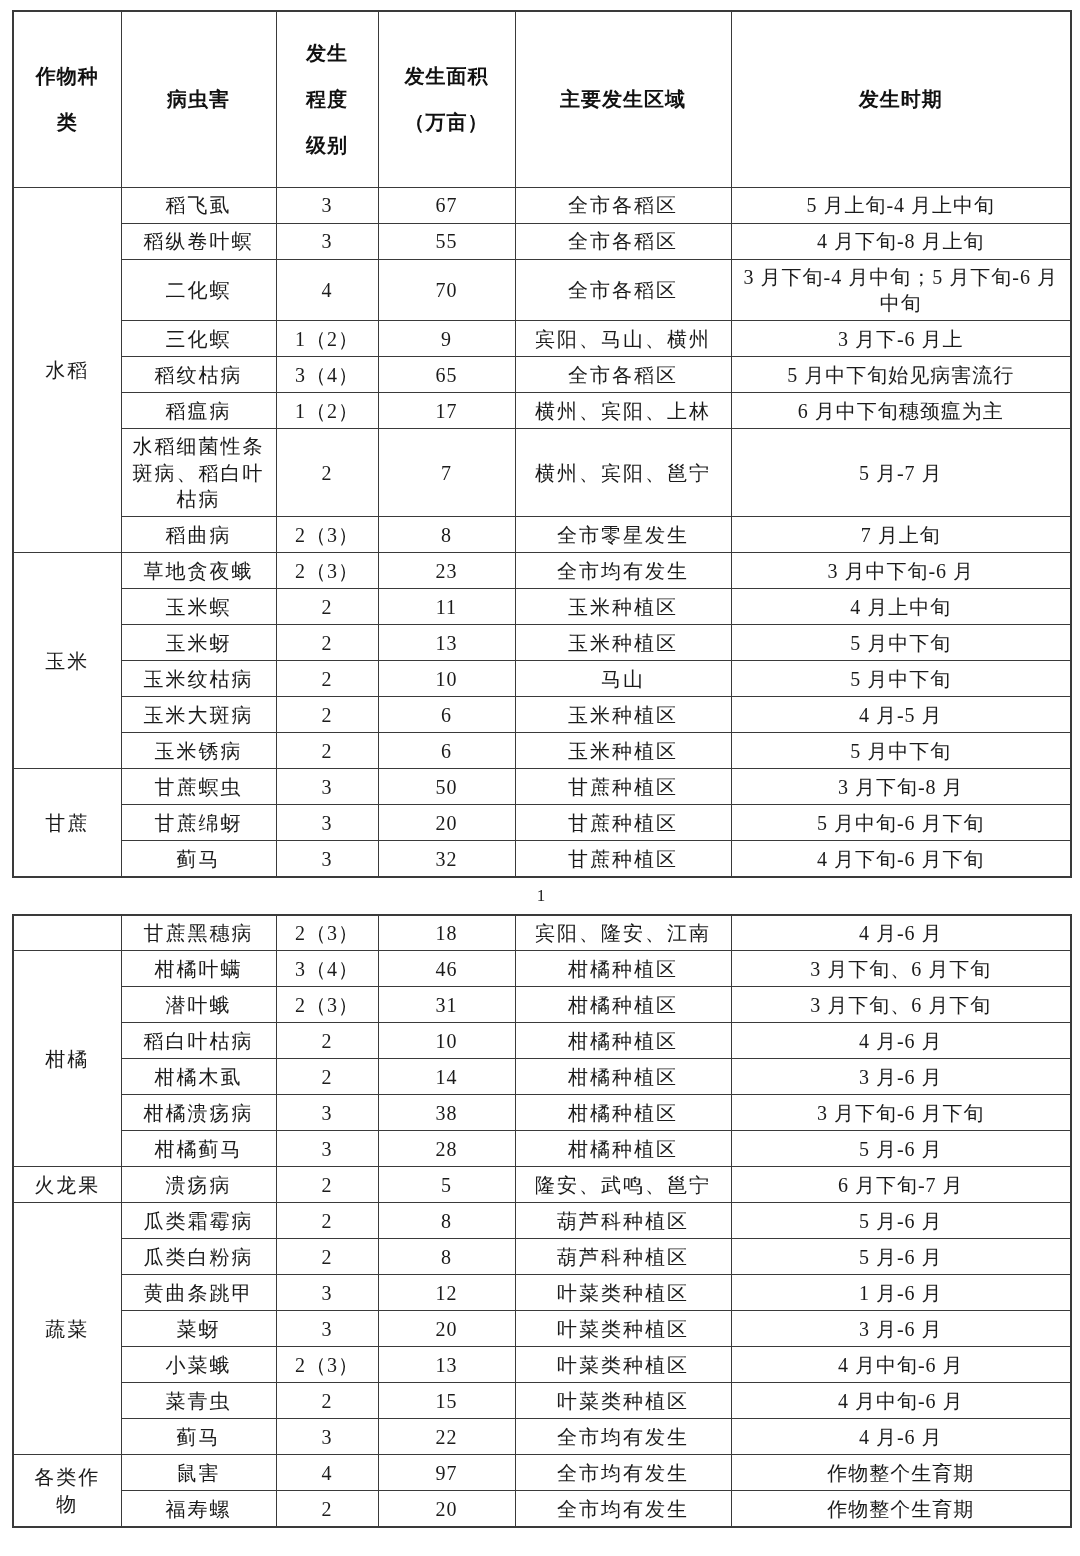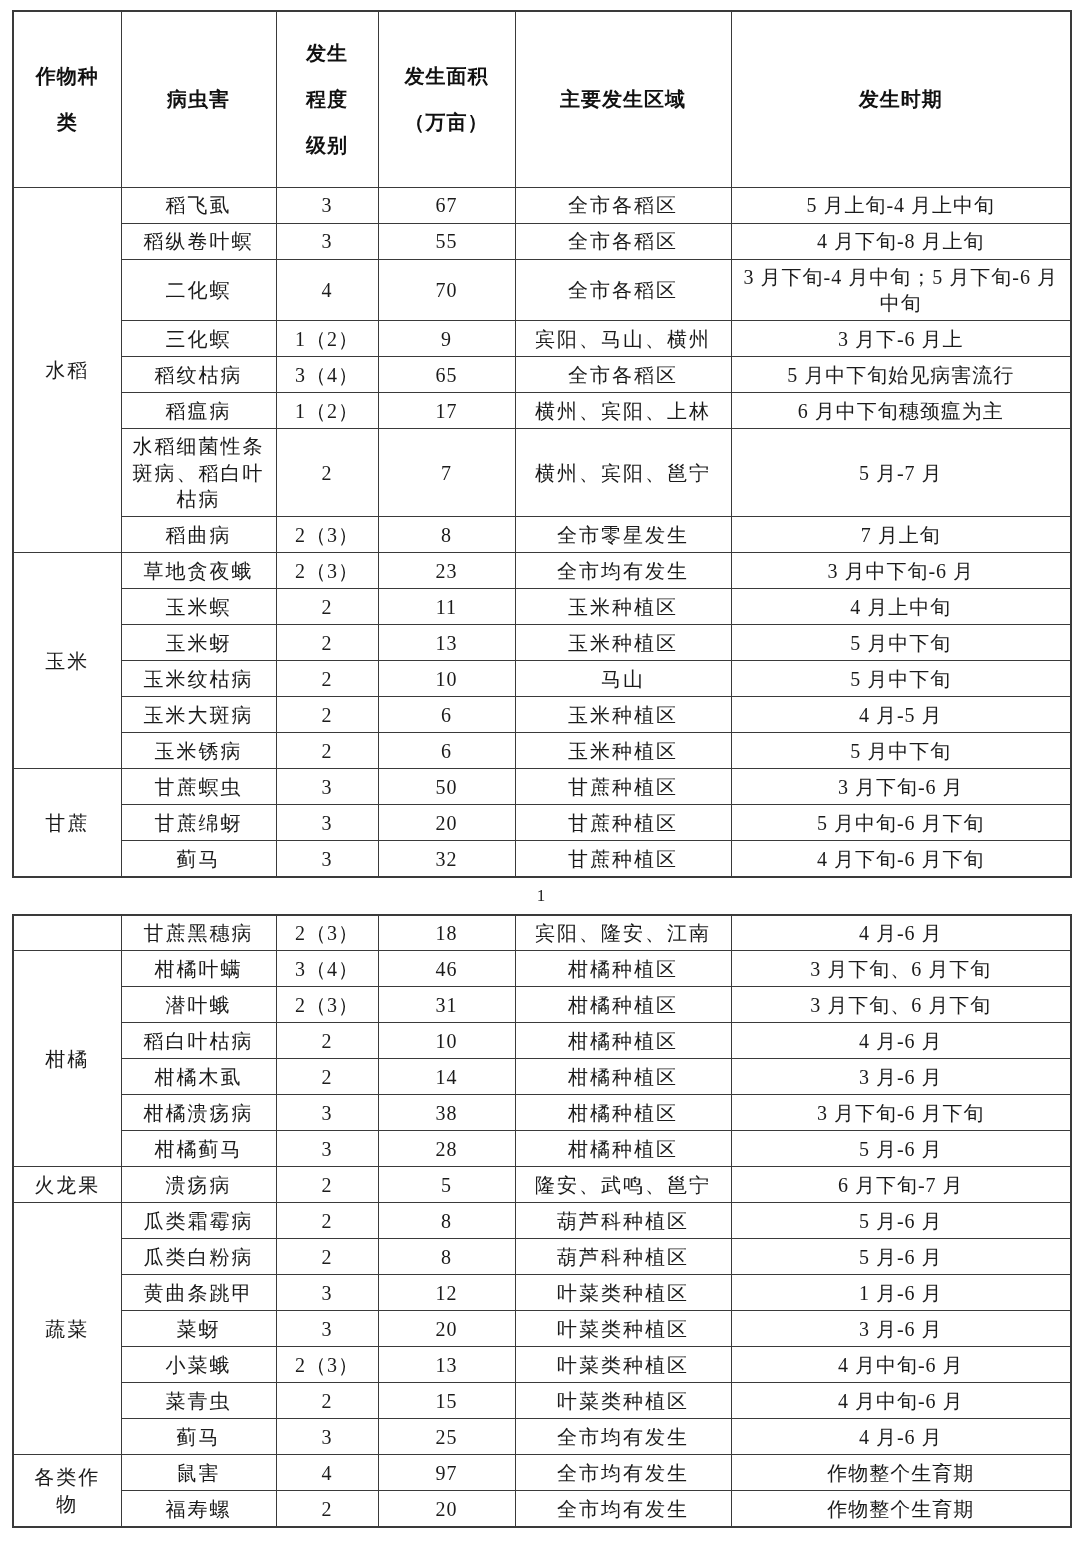--- a/index.html
+++ b/index.html
@@ -184,21 +184,21 @@
           <td class="cell-area">6</td>
           <td class="cell-region">玉米种植区</td>
           <td class="cell-period">5 月中下旬</td>
         </tr>
         <tr>
           <td class="crop-cell" rowspan="3">甘蔗</td>
           <td class="cell-pest">甘蔗螟虫</td>
           <td class="cell-level">3</td>
           <td class="cell-area">50</td>
           <td class="cell-region">甘蔗种植区</td>
-          <td class="cell-period">3 月下旬-6 月</td>
+          <td class="cell-period">3 月下旬-8 月</td>
         </tr>
         <tr>
           <td class="cell-pest">甘蔗绵蚜</td>
           <td class="cell-level">3</td>
           <td class="cell-area">20</td>
           <td class="cell-region">甘蔗种植区</td>
           <td class="cell-period">5 月中旬-6 月下旬</td>
         </tr>
         <tr>
           <td class="cell-pest">蓟马</td>
@@ -320,21 +320,21 @@
         <tr>
           <td class="cell-pest">菜青虫</td>
           <td class="cell-level">2</td>
           <td class="cell-area">15</td>
           <td class="cell-region">叶菜类种植区</td>
           <td class="cell-period">4 月中旬-6 月</td>
         </tr>
         <tr>
           <td class="cell-pest">蓟马</td>
           <td class="cell-level">3</td>
-          <td class="cell-area">25</td>
+          <td class="cell-area">22</td>
           <td class="cell-region">全市均有发生</td>
           <td class="cell-period">4 月-6 月</td>
         </tr>
         <tr>
           <td class="crop-cell" rowspan="2">各类作
 物</td>
           <td class="cell-pest">鼠害</td>
           <td class="cell-level">4</td>
           <td class="cell-area">97</td>
           <td class="cell-region">全市均有发生</td>

